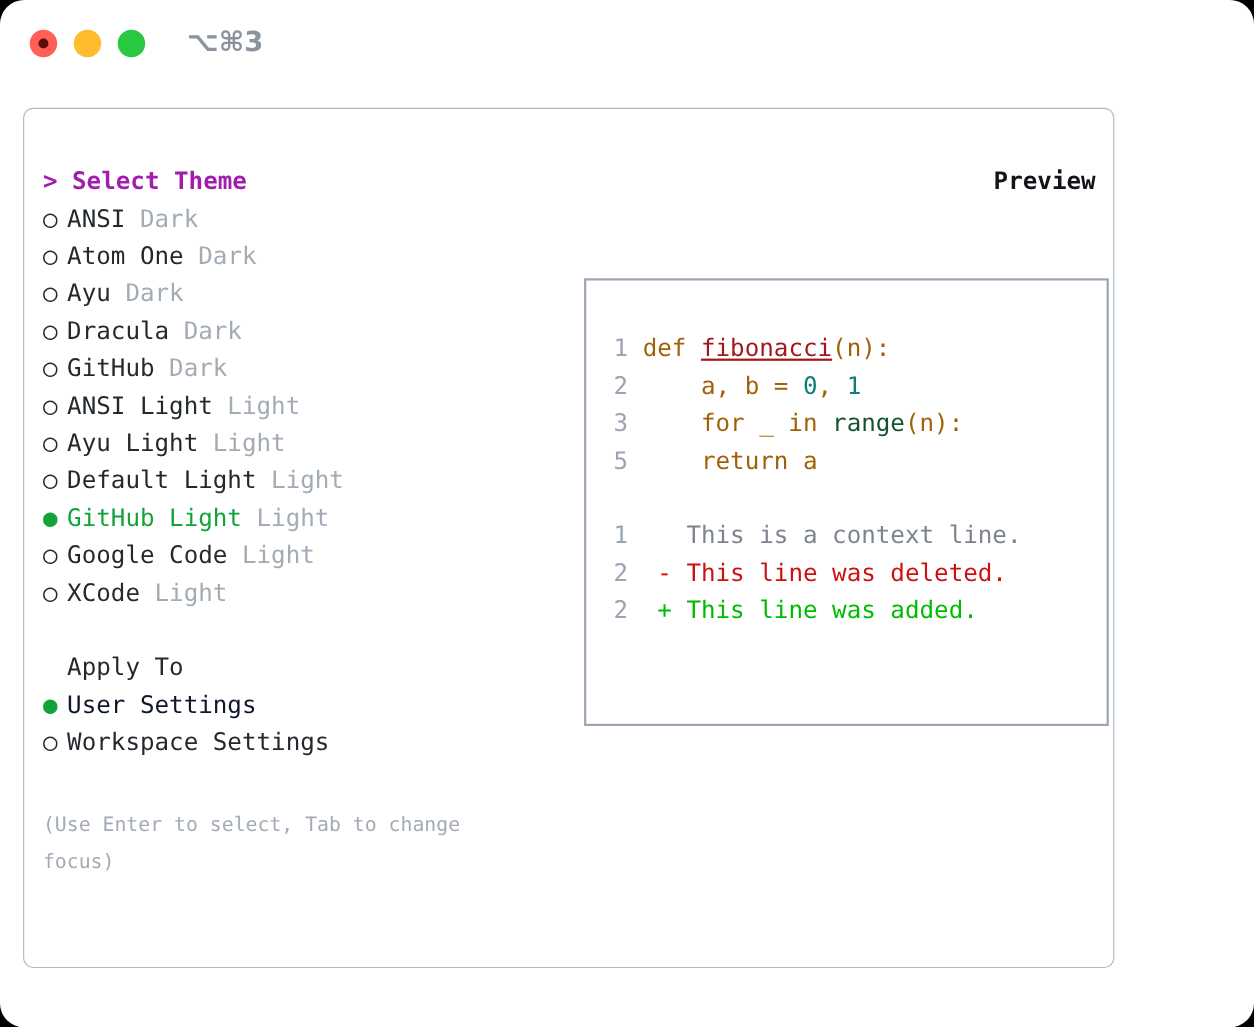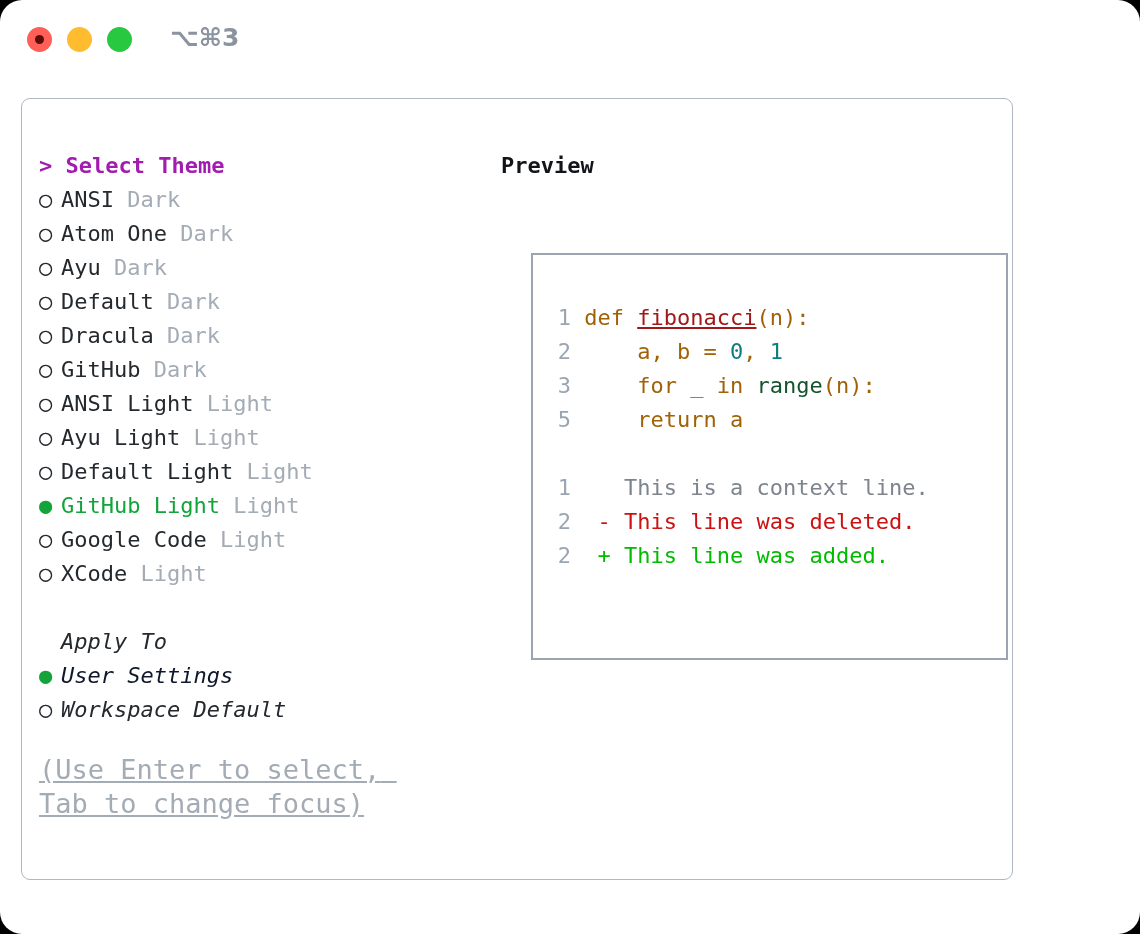--- a/index.html
+++ b/index.html
@@ -102,51 +102,51 @@
     width: 22px;
     white-space: pre;
   }
   .bullet-empty { color: #24292e; }
   .bullet-filled { color: #13a33b; }
 
   .theme-name { color: #24292e; }
   .theme-name.selected { color: #13a33b; }
   .theme-kind { color: #a3abb5; }
 
-  #apply-block { margin-top: 34px; font-style: italic; }
+  #apply-block { margin-top: 34px; }
   #apply-header {
     padding-left: 22px;
     color: #24292e;
   }
   .apply-label { color: #24292e; }
   .apply-label.selected { color: #0f172a; }
 
   #hint {
-    margin-top: 26px;
-    font-size: 27px;
+    margin-top: 40px;
+    font-size: 18px;
     line-height: 34px;
     color: #a3abb5;
     width: 400px;
     white-space: pre-wrap;
-    text-decoration: underline;
   }
 
   
   #right-col {
     position: absolute;
     left: 479px;
     top: 50px;
     width: 495px;
   }
   #preview-header {
     font-size: 22px;
     line-height: 34px;
     font-weight: bold;
     color: #111418;
     white-space: pre;
+    text-align: right;
   }
   #code-box {
     position: absolute;
     left: 30px;
     top: 104px;
     width: 477px;
     height: 407px;
     border: 2px solid #9aa5b1;
     box-sizing: border-box;
     background: #ffffff;
@@ -196,36 +196,35 @@
   <div id="panel">
 
     <div id="left-col">
 
       <div class="row" id="theme-header">&gt; Select Theme</div>
 
       <div id="theme-list">
           <div class="row"><span class="bullet bullet-empty">○</span><span class="theme-name">ANSI </span><span class="theme-kind">Dark</span></div>
           <div class="row"><span class="bullet bullet-empty">○</span><span class="theme-name">Atom One </span><span class="theme-kind">Dark</span></div>
           <div class="row"><span class="bullet bullet-empty">○</span><span class="theme-name">Ayu </span><span class="theme-kind">Dark</span></div>
-          <div class="row"><span class="bullet bullet-empty">○</span><span class="theme-name">Default </span><span class="theme-kind">Dark</span></div>
           <div class="row"><span class="bullet bullet-empty">○</span><span class="theme-name">Dracula </span><span class="theme-kind">Dark</span></div>
           <div class="row"><span class="bullet bullet-empty">○</span><span class="theme-name">GitHub </span><span class="theme-kind">Dark</span></div>
           <div class="row"><span class="bullet bullet-empty">○</span><span class="theme-name">ANSI Light </span><span class="theme-kind">Light</span></div>
           <div class="row"><span class="bullet bullet-empty">○</span><span class="theme-name">Ayu Light </span><span class="theme-kind">Light</span></div>
           <div class="row"><span class="bullet bullet-empty">○</span><span class="theme-name">Default Light </span><span class="theme-kind">Light</span></div>
           <div class="row"><span class="bullet bullet-filled">●</span><span class="theme-name selected">GitHub Light </span><span class="theme-kind">Light</span></div>
           <div class="row"><span class="bullet bullet-empty">○</span><span class="theme-name">Google Code </span><span class="theme-kind">Light</span></div>
           <div class="row"><span class="bullet bullet-empty">○</span><span class="theme-name">XCode </span><span class="theme-kind">Light</span></div>
         </div>
 
       <div id="apply-block">
         <div class="row" id="apply-header">Apply To</div>
         <div id="apply-list">
             <div class="row"><span class="bullet bullet-filled">●</span><span class="apply-label selected">User Settings</span></div>
-            <div class="row"><span class="bullet bullet-empty">○</span><span class="apply-label">Workspace Default</span></div>
+            <div class="row"><span class="bullet bullet-empty">○</span><span class="apply-label">Workspace Settings</span></div>
           </div>
       </div>
 
       <div id="hint">(Use Enter to select, Tab to change focus)</div>
     </div>
 
     <div id="right-col">
       <div id="preview-header">Preview</div>
       <div id="code-box">
         <div id="code-inner">

